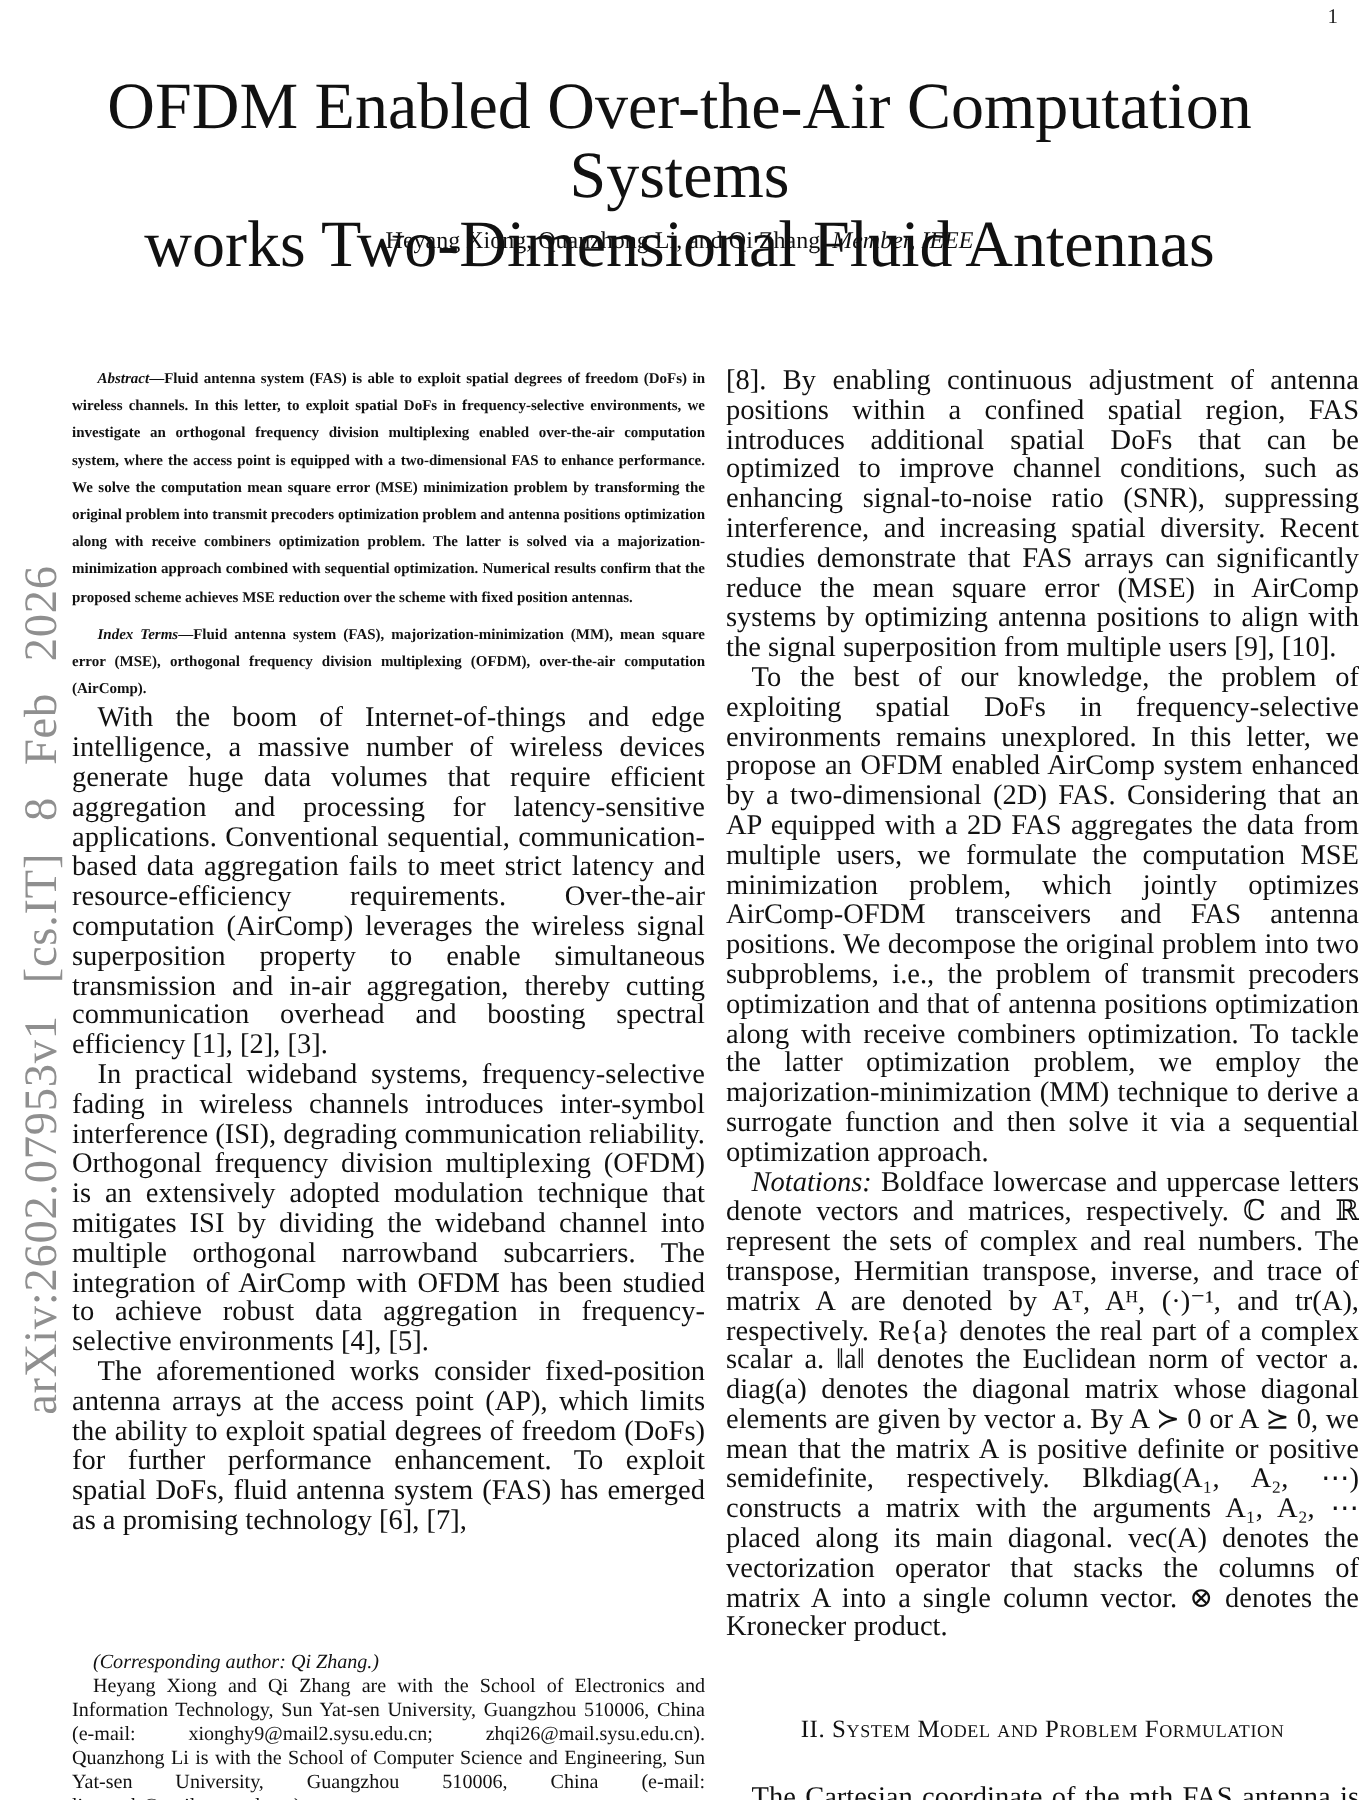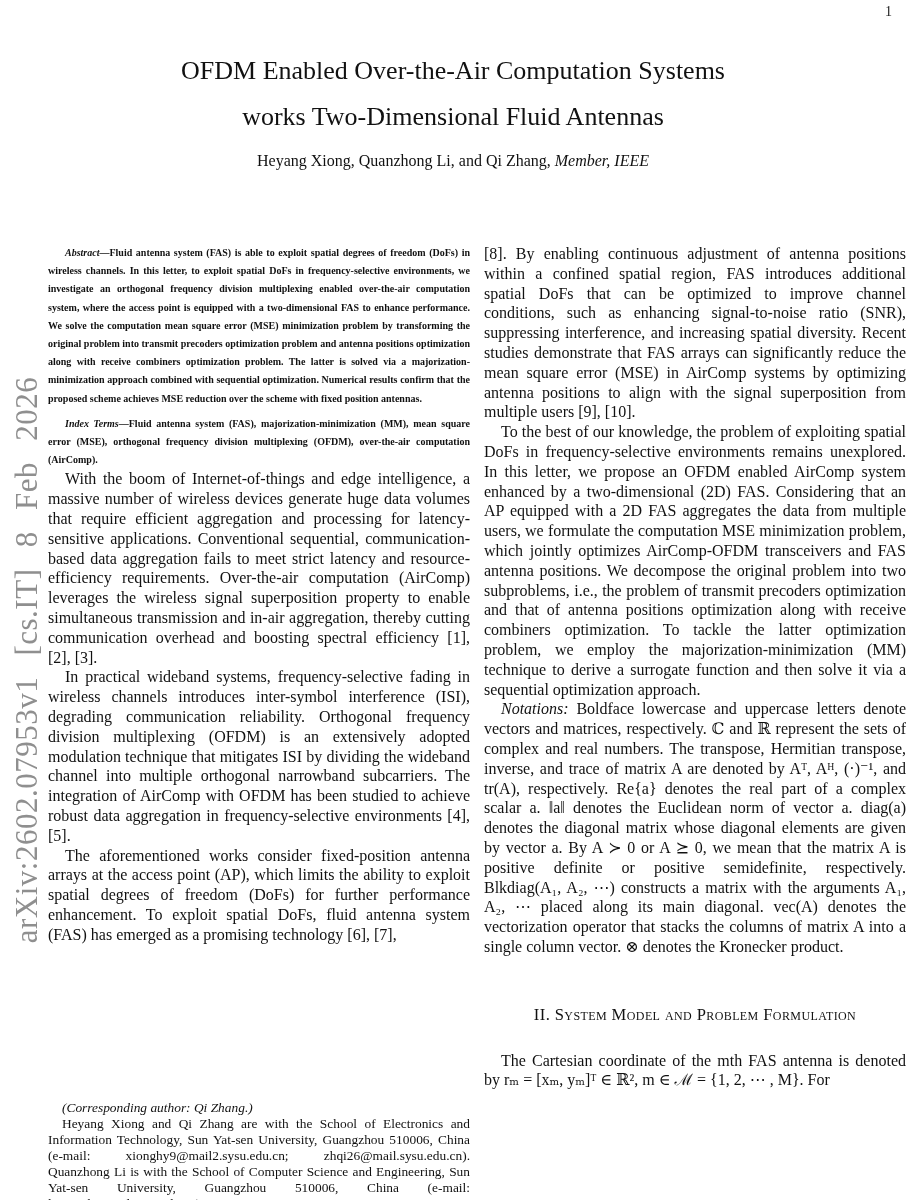--- a/index.html
+++ b/index.html
@@ -22,41 +22,41 @@
     transform-origin:center center;
     white-space:nowrap;
     font-size:31px;
     word-spacing:13px;
     color:#8f8f8f;
     letter-spacing:0.5px;
   }
   .title{
     position:absolute;top:48px;left:48px;width:810px;
     margin:0;font-weight:normal;
-    font-size:26px;line-height:46px;
+    font-size:44px;line-height:46px;
     text-align:center;
   }
   .title .title-line{display:block;}
   .authors{
     position:absolute;top:152px;left:48px;width:810px;
     text-align:center;font-size:16px;
   }
   .columns{
     position:absolute;top:244px;left:48px;width:858px;
     display:flex;gap:14px;
   }
   .col{width:422px;}
   .col p{margin:0;text-align:justify;}
   .abstract{
     font-size:10px;line-height:18.2px;font-weight:bold;
   }
   .abstract .lead{font-style:italic;}
   .abstract + .abstract{margin-top:7px !important;}
   .body{
-    font-size:16px;line-height:19.8px;
+    font-size:19px;line-height:19.8px;
   }
   .indent{text-indent:17px;}
   h2.sec{
     margin:22px 0 14px 0;
     font-size:16.6px;font-weight:normal;
     font-variant:small-caps;
     text-align:center;letter-spacing:0.4px;
   }
   .col-right h2.sec{margin-top:48px;margin-bottom:26px;}
   .notations-lead{font-style:italic;}

